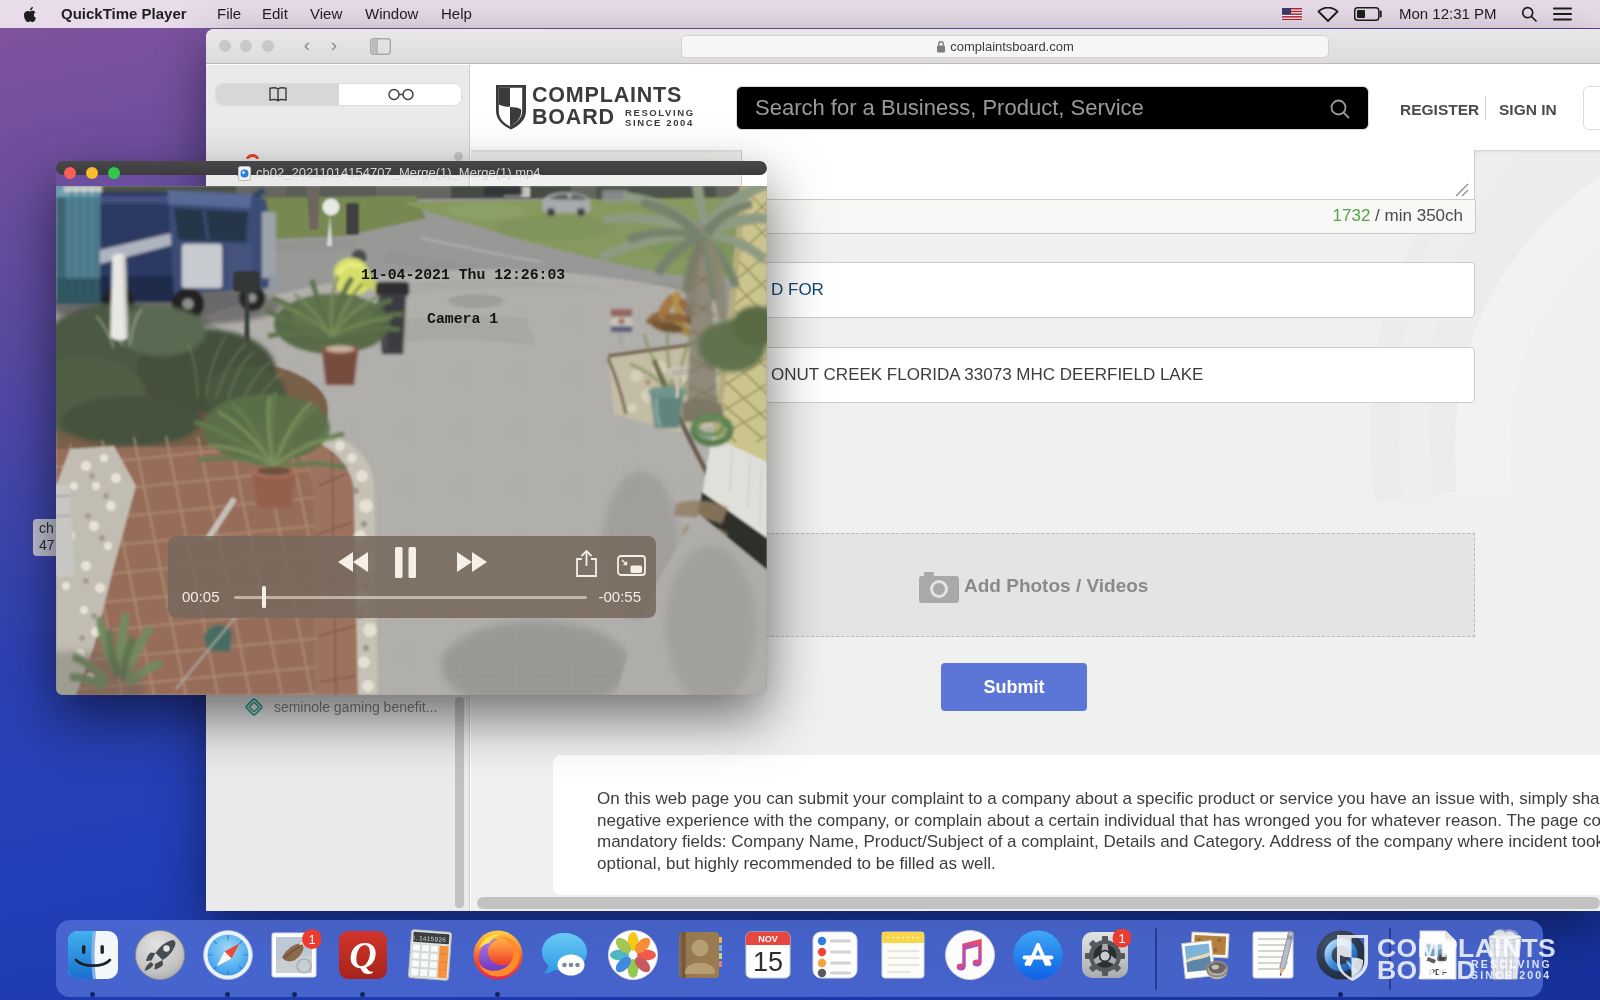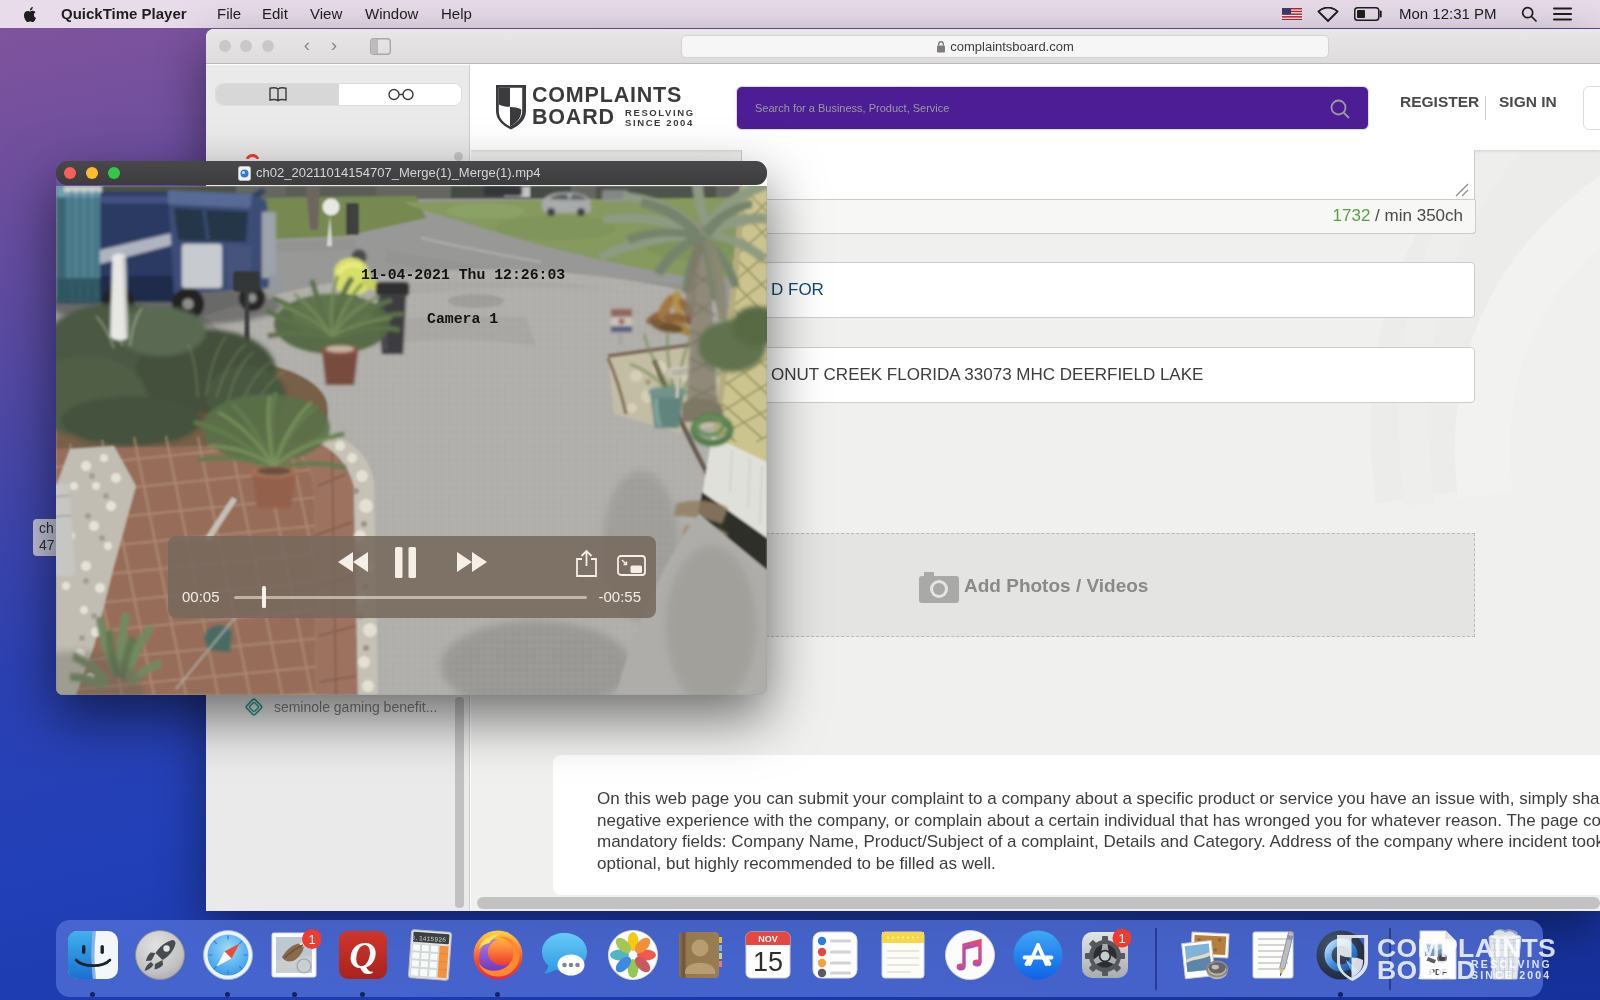--- a/index.html
+++ b/index.html
@@ -22,36 +22,36 @@
   .sfbody { position:absolute; left:0; top:36px; width:100%; height:846px; }
   .sidebar { position:absolute; left:0; top:0; width:264px; height:100%; background:#ebeaea; border-right:1px solid #cfcdce; }
   .seg { position:absolute; left:10px; top:19px; width:245px; height:21px; background:#fff; border-radius:7px; box-shadow:0 0 0 1px rgba(0,0,0,.06); overflow:hidden; }
   .seg .half { position:absolute; top:0; width:122.5px; height:100%; }
   .favrow { position:absolute; left:7px; top:63px; width:240px; color:#3f3f3f; font-size:15px;margin-top:32px; }
   .sideitem { position:absolute; left:39px; top:633px; color:#7e7d7d; font-size:14px; white-space:nowrap; }
   .vscroll { position:absolute; left:249px; top:632px; width:9px; height:211px; background:#c2c1c1; border-radius:4px; }
 
   .main { position:absolute; left:265px; top:0; width:1129px; height:846px; background:#f0f0ef; overflow:hidden; }
   .pageheader { position:absolute; left:0; top:0; width:100%; height:85px; background:#fff; box-shadow:0 1px 3px rgba(0,0,0,.12); }
-  .searchbar { position:absolute; left:265px; top:21px; width:633px; height:44px; background:#4c1d95; border:1px solid #dcdcdc; border-radius:6px; color:#9a9a9a; font-size:11px; line-height:42px; padding-left:18px; }
-  .reg { position:absolute; top:28px; color:#4a4a4a; font-weight:bold; font-size:15.5px; }
+  .searchbar { position:absolute; left:265px; top:21px; width:633px; height:44px; background:#000000; border:1px solid #dcdcdc; border-radius:6px; color:#9a9a9a; font-size:22px; line-height:42px; padding-left:18px; }
+  .reg { position:absolute; top:36px; color:#4a4a4a; font-weight:bold; font-size:15.5px; }
 
   .field { position:absolute; background:#fff; border:1px solid #ccc; border-radius:4px; }
   .charbar { position:absolute; left:270px; top:135px; width:735px; height:34px; background:#f7f7f6; border:1px solid #ccc; border-top:none; border-radius:0 0 4px 4px; font-size:17px; color:#4a4a4a; text-align:right; line-height:31px; padding-right:12px; }
   .addbox { position:absolute; left:270px; top:468px; width:734px; height:104px; background:#e4e4e3; border:1px dashed #b9b9b8; color:#8a8a8a; font-weight:bold; font-size:19px; }
   .submit { position:absolute; left:470px; top:598px; width:146px; height:48px; background:#5b76d7; border-radius:4px; color:#fff; font-weight:bold; font-size:18px; text-align:center; line-height:48px; }
   .textbox { position:absolute; left:82px; top:690px; width:1600px; height:140px; background:#fff; border-radius:8px 0 0 8px; color:#3d3d3d; font-size:17px; line-height:21.6px; padding:33px 0 0 44px; }
   .hscroll { position:absolute; left:6px; top:832px; width:1123px; height:12px; background:#c3c2c2; border-radius:6px; }
 
   
   .swirl { position:absolute; right:0; top:0; width:420px; height:560px; overflow:hidden; pointer-events:none; }
 
   
   .qt { position:absolute; left:56px; top:161px; width:711px; height:534px; border-radius:7px; overflow:hidden; box-shadow:0 22px 55px rgba(0,0,0,.55); }
-  .qtbar { position:absolute; left:0; top:0; width:100%; height:24px; background:linear-gradient(#484749,#3c3b3d); color:#d6d5d6; font-size:13px;border-radius:11px; }
+  .qtbar { position:absolute; left:0; top:0; width:100%; height:14px; background:linear-gradient(#484749,#3c3b3d); color:#d6d5d6; font-size:13px;border-radius:11px; }
   .qtl { position:absolute; top:6px; width:12px; height:12px; border-radius:50%; }
   .qtvideo { position:absolute; left:0; top:25px; width:711px; height:509px; background:#9b9b99; }
   .qtvideo svg { filter:saturate(.8) contrast(.95) brightness(1.02) blur(.45px); }
 
   
   .qtc { position:absolute; left:112px; top:375px; width:488px; height:82px; background:rgba(118,105,93,.87); border-radius:8px; color:#f3ece4;padding-left:36px; }
   .qtc .time { position:absolute; font-size:15px; top:52px; }
   .qtc .track { position:absolute; left:66px; top:60px; width:353px; height:3px; background:rgba(245,238,230,.55); border-radius:2px; }
 
   
@@ -209,20 +209,21 @@
         <svg class="abs" style="left:176px;top:35px" width="42" height="36" viewBox="0 0 42 36">
             <g fill="#a9a9a8">
               <rect x="1" y="7" width="40" height="27" rx="3"></rect>
               <rect x="6" y="3" width="10" height="6" rx="1"></rect>
               <circle cx="21" cy="20" r="9" fill="#e4e4e3"></circle>
               <circle cx="21" cy="20" r="6"></circle>
             </g>
           </svg>
         <div class="abs" style="left:222px;top:41px">Add Photos / Videos</div>
       </div>
+      <div class="submit">Submit</div>
       <div class="textbox">
         On this web page you can submit your complaint to a company about a specific product or service you have an issue with, simply share a<br>
         negative experience with the company, or complain about a certain individual that has wronged you for whatever reason. The page cons<br>
         mandatory fields: Company Name, Product/Subject of a complaint, Details and Category. Address of the company where incident took p<br>
         optional, but highly recommended to be filled as well.
         
       </div>
       <div class="hscroll"></div>
     </div>
   </div>

